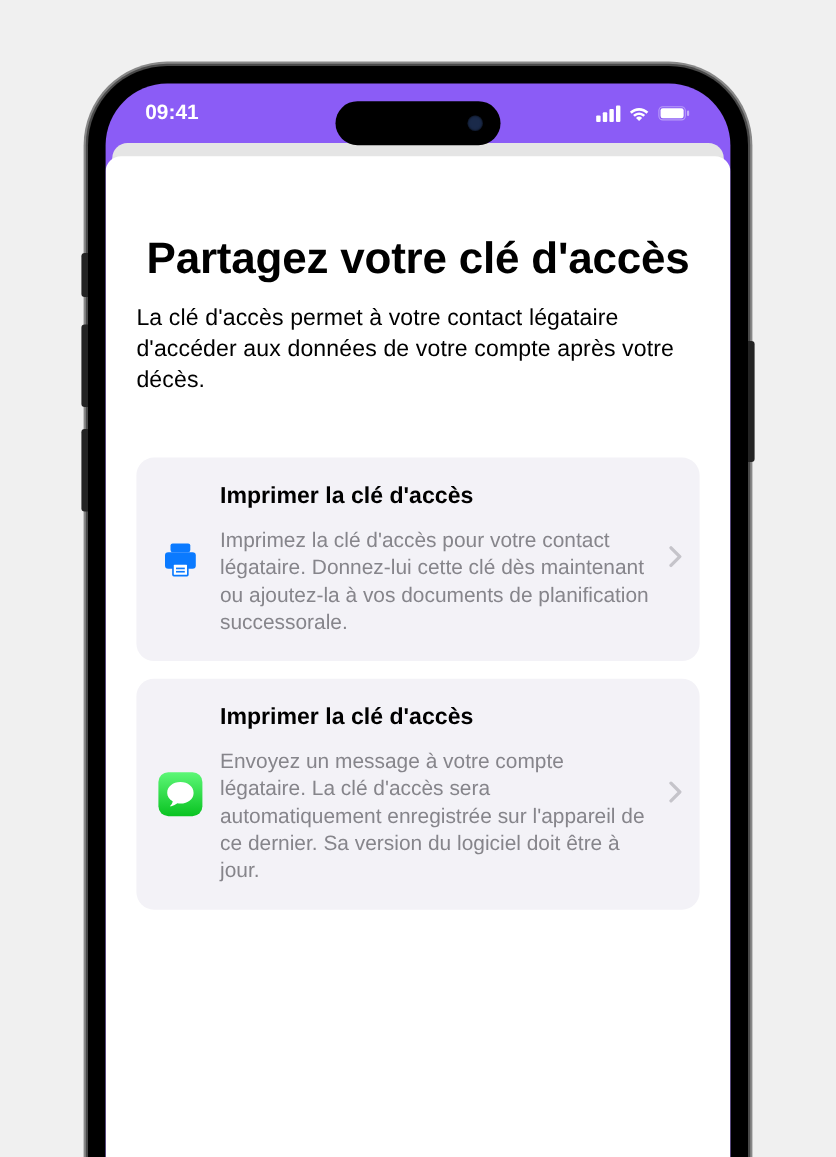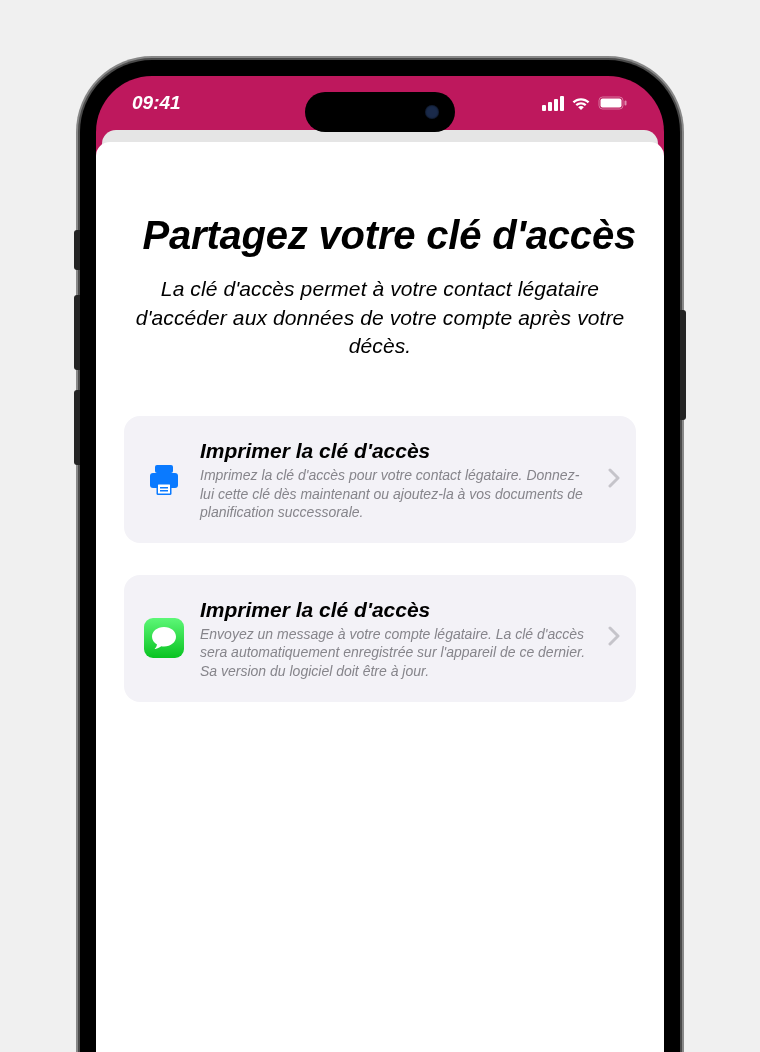--- a/index.html
+++ b/index.html
@@ -21,26 +21,25 @@
       padding: 16px 16px 0 16px;
       position: relative;
       box-shadow: 0 0 0 2px #4a4a4a, 0 0 0 4px #888;
     }
     .side-btn { position: absolute; background: #232323; }
     .side-btn.l1 { left: -6px; top: 170px; width: 6px; height: 40px; border-radius: 3px 0 0 3px; }
     .side-btn.l2 { left: -6px; top: 235px; width: 6px; height: 75px; border-radius: 3px 0 0 3px; }
     .side-btn.l3 { left: -6px; top: 330px; width: 6px; height: 75px; border-radius: 3px 0 0 3px; }
     .side-btn.r1 { right: -6px; top: 250px; width: 6px; height: 110px; border-radius: 0 3px 3px 0; }
     .screen {
-      background: #be185d;
+      background: #8b5cf6;
       border-radius: 56px 56px 0 0;
       overflow: hidden;
       min-height: 976px;
       position: relative;
-      font-style: italic;
     }
     .status-bar {
       height: 54px;
       display: flex;
       align-items: center;
       justify-content: space-between;
       padding: 0 36px;
       color: #fff;
       font-size: 19px;
       font-weight: 600;
@@ -70,51 +69,51 @@
     .sheet {
       background: #fff;
       border-radius: 14px 14px 0 0;
       margin-top: -14px;
       padding: 70px 28px 0 28px;
       min-height: 910px;
     }
     .title {
       font-size: 40px;
       font-weight: 700;
-      text-align: right;
+      text-align: center;
       line-height: 1.18;
       letter-spacing: -0.2px;
       color: #000;
     }
     .subtitle {
       margin-top: 16px;
       font-size: 21px;
-      text-align: center;
+      text-align: left;
       line-height: 1.35;
       color: #000;
       letter-spacing: 0.1px;
     }
-    .options { margin-top: 56px; display: flex; flex-direction: column; gap: 32px; }
+    .options { margin-top: 56px; display: flex; flex-direction: column; gap: 16px; }
     .option-card {
       background: #f3f2f7;
       border-radius: 16px;
       padding: 22px 16px 22px 20px;
       display: flex;
       align-items: center;
       gap: 16px;
       cursor: pointer;
     }
     .option-icon {
       width: 40px; height: 40px; flex-shrink: 0;
       display: flex; align-items: center; justify-content: center;
       border-radius: 9px;
     }
     .option-body { flex: 1; }
     .option-title { font-size: 21px; font-weight: 600; color: #000; line-height: 1.25; }
-    .option-desc { font-size: 14px; color: #86858b; line-height: 1.3; margin-top: 2px; }
+    .option-desc { font-size: 19px; color: #86858b; line-height: 1.3; margin-top: 16px; }
     .chevron { flex-shrink: 0; color: #c5c4ca; }
     .printer-icon svg, .messages-icon svg { display: block; }
     .messages-icon { background: linear-gradient(#5df777,#09c321); }
   </style>
 </head>
 <body>
 
 <div class="phone-frame">
   <div class="side-btn l1"></div>
   <div class="side-btn l2"></div>

